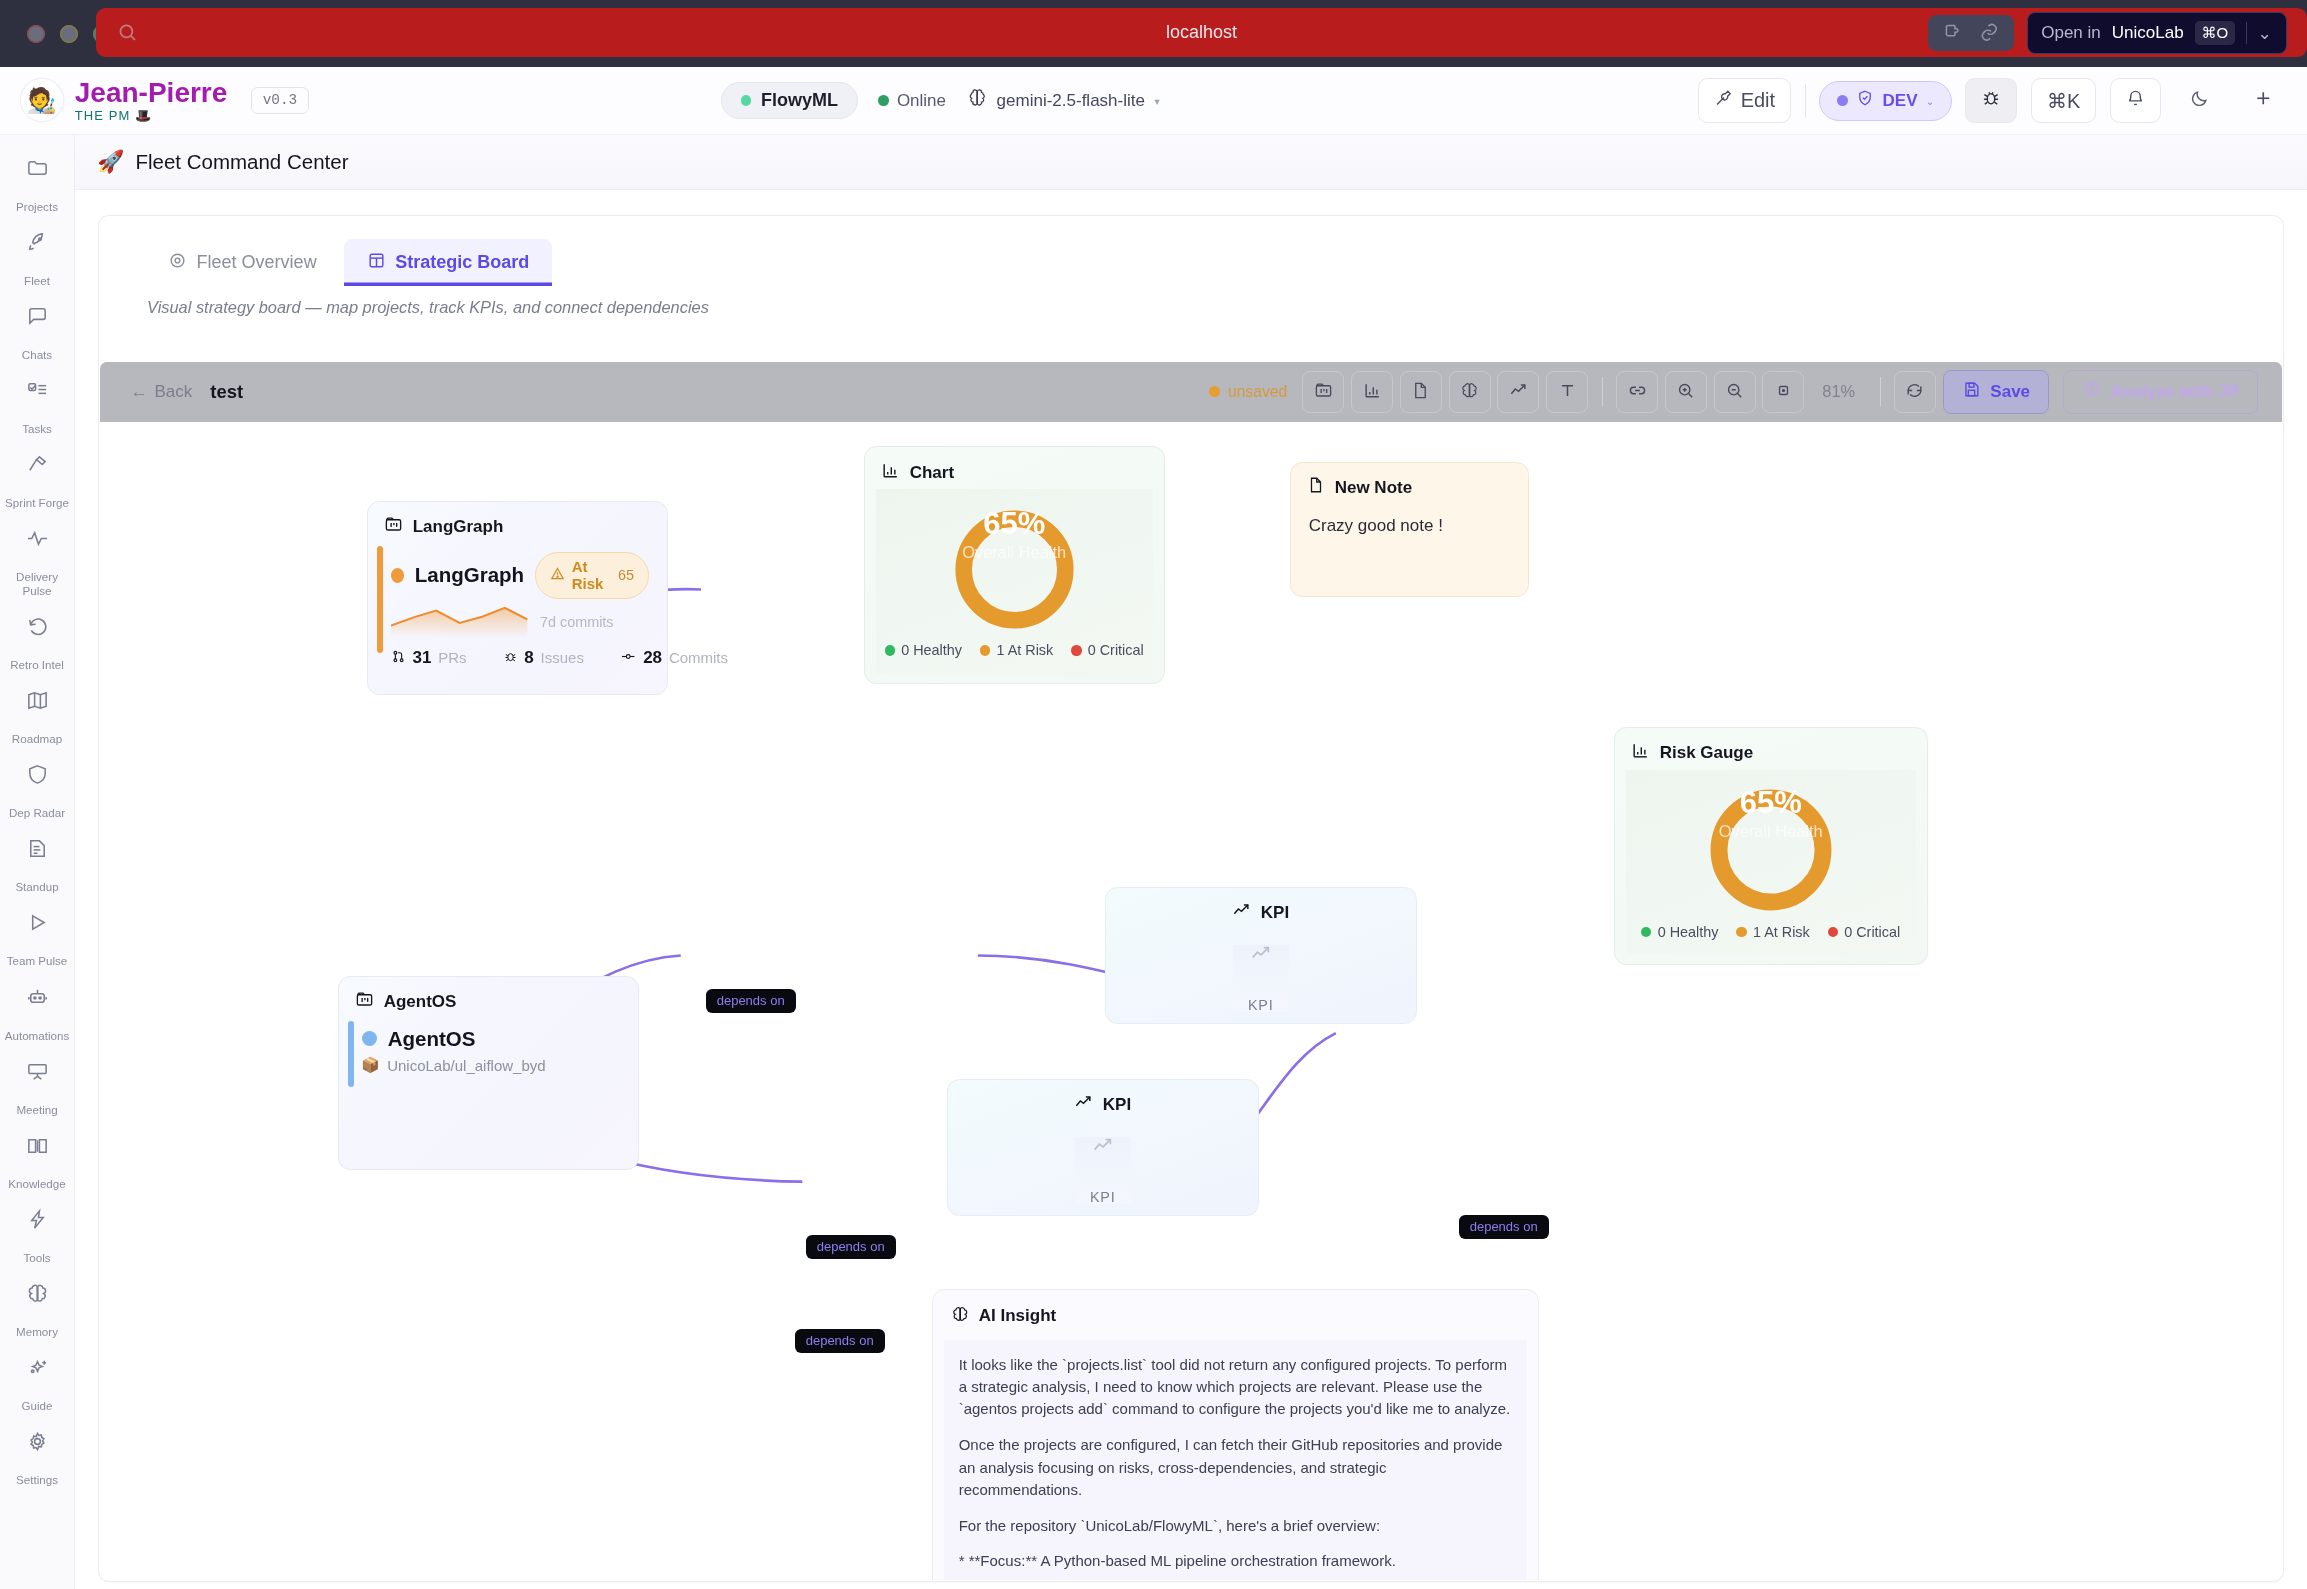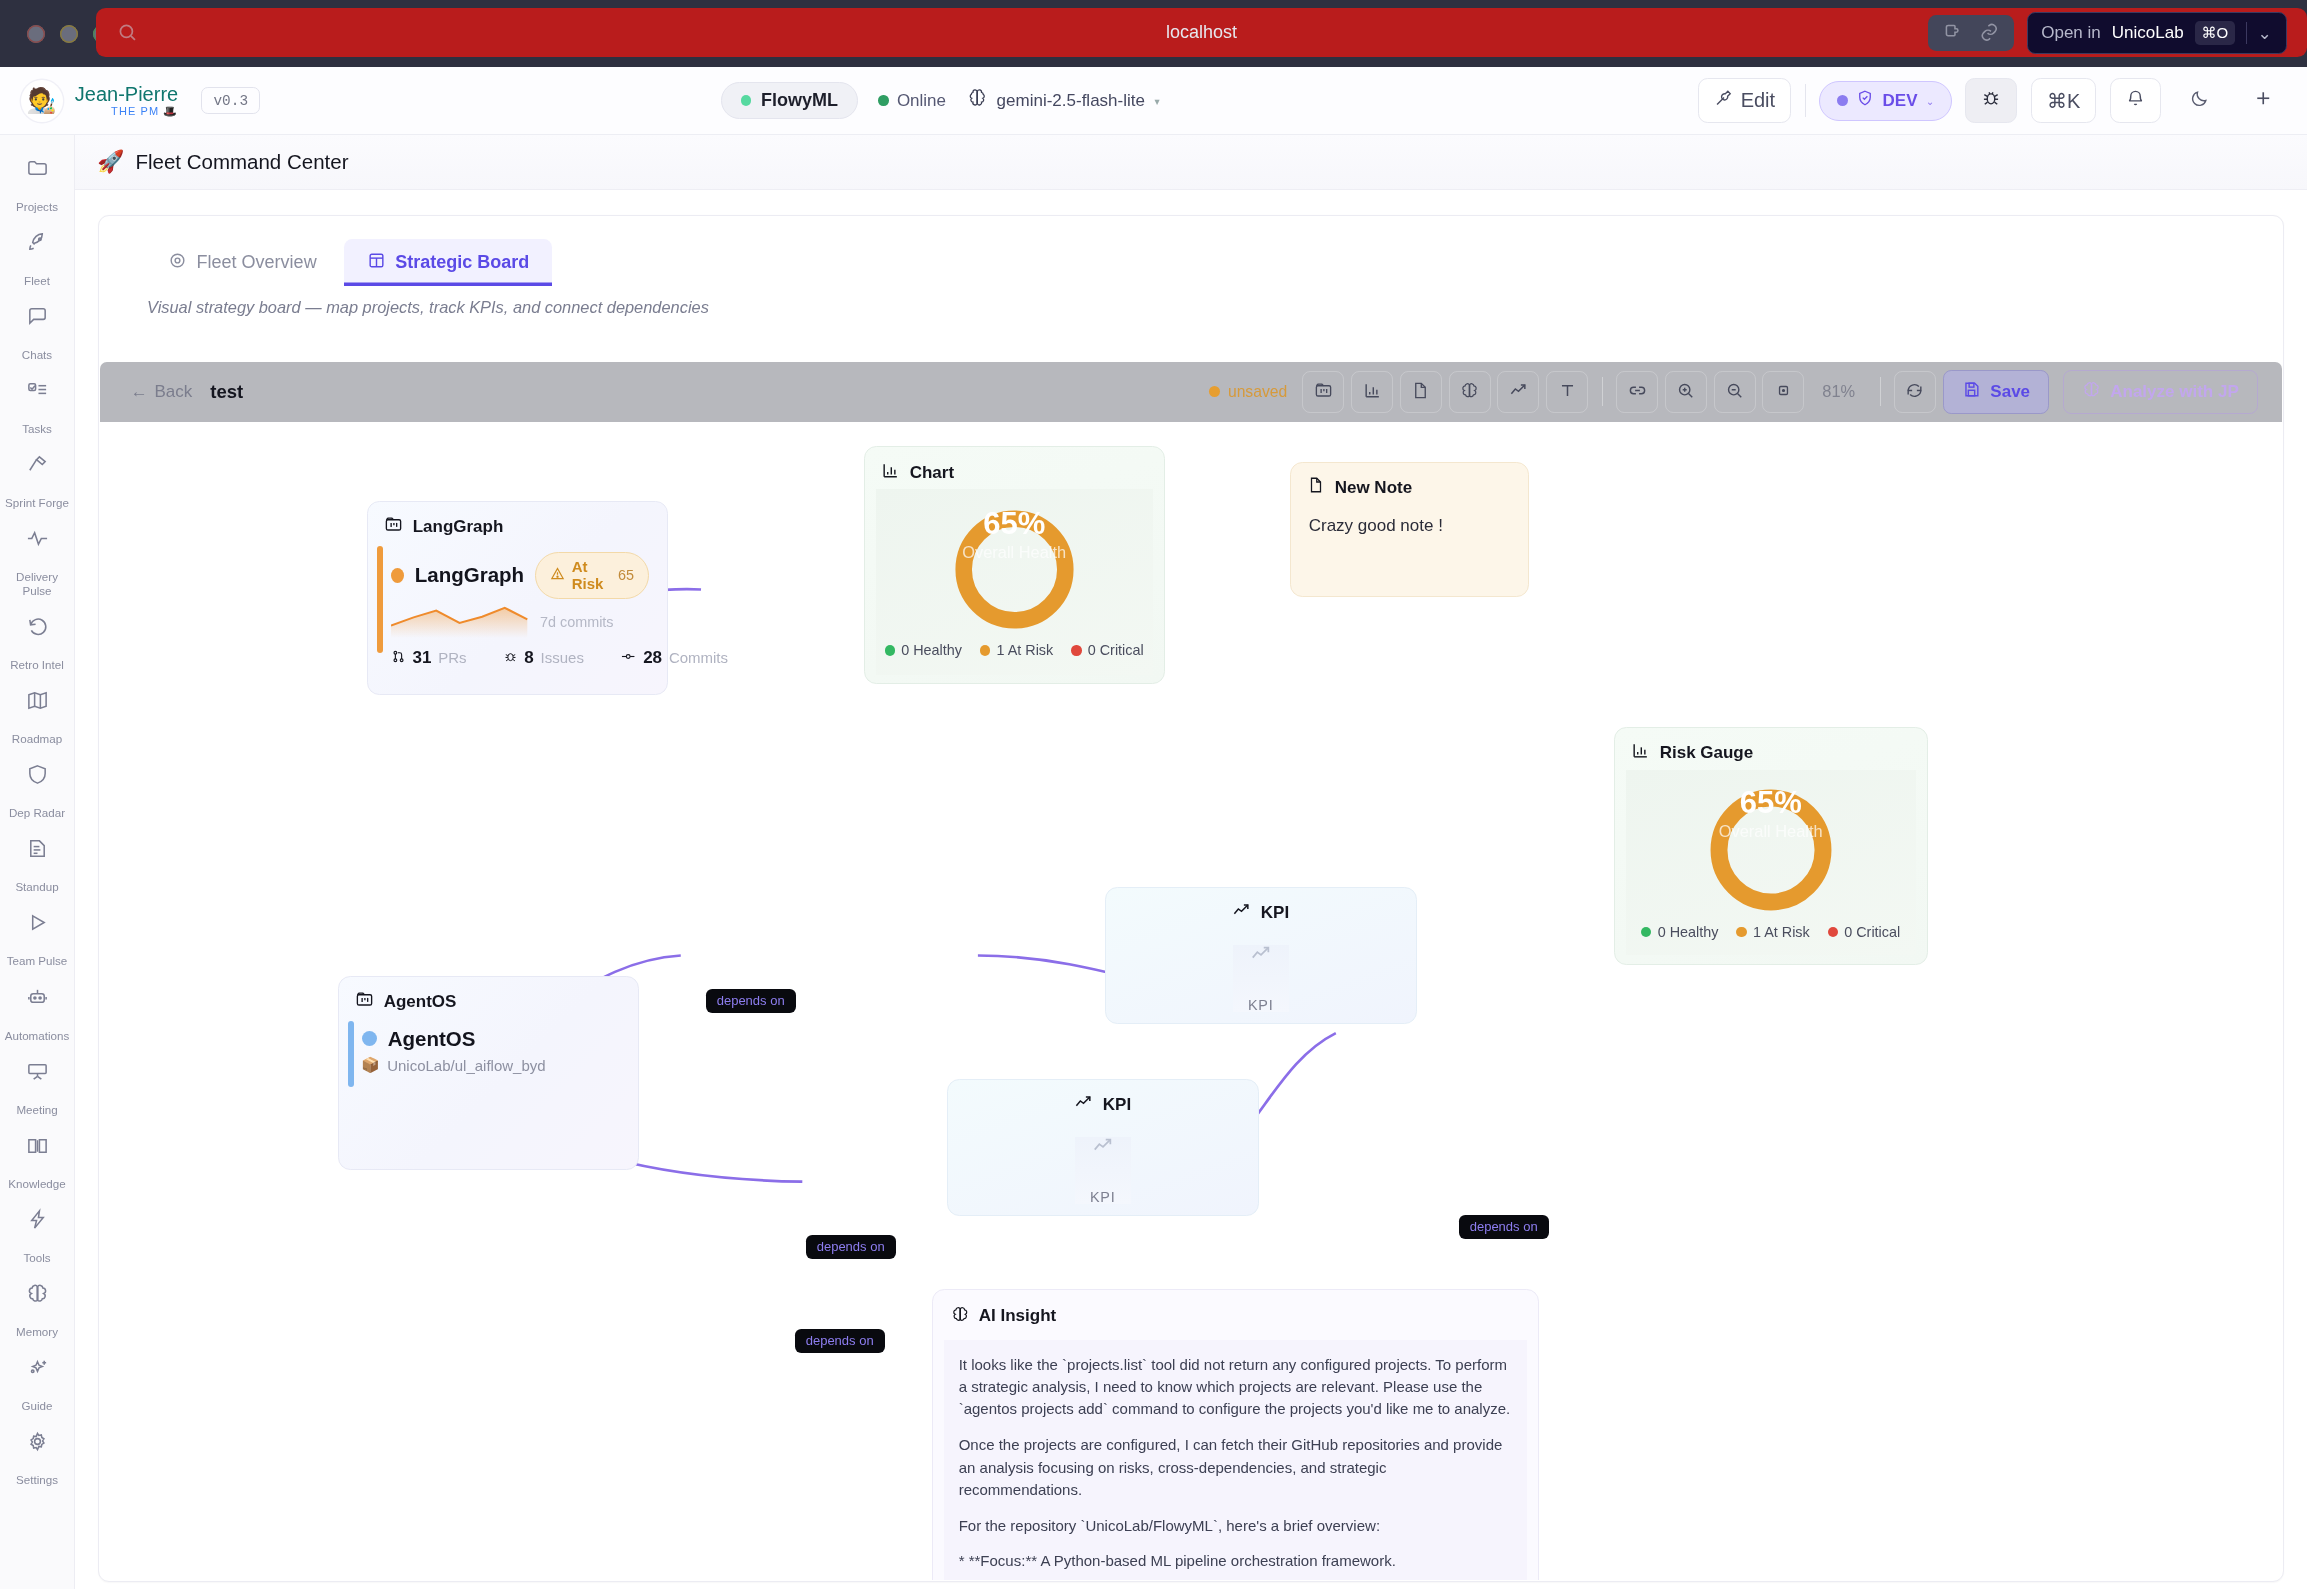--- a/index.html
+++ b/index.html
@@ -64,22 +64,22 @@
     background: #fdfdff;
     border-bottom: 0.7px solid #edeef4;
     display: flex; align-items: center;
   }
   #brand { display: flex; align-items: center; gap: 12.3px; margin-left: 20.5px; }
   #avatar {
     width: 42px; height: 42px; border-radius: 50%;
     background: #fff; box-shadow: 0 0 0 1.4px #f0f0f7;
     display: flex; align-items: center; justify-content: center; font-size: 24.6px;
   }
-  #brand-name { color: #0f766e; font-size: 20px; font-weight: normal; line-height: 1.05; }
-  #brand-sub { color: #3b82f6; font-size: 11px; letter-spacing: 1.1px; text-align: right; }
+  #brand-name { color: #a21caf; font-size: 28px; font-weight: bold; line-height: 1.05; }
+  #brand-sub { color: #0f766e; font-size: 13px; letter-spacing: 1.1px; }
   #version-badge {
     border: 0.7px solid #e2e3ed; border-radius: 6.8px;
     padding: 4.8px 11px; color: #737686; font-size: 14.4px;
     font-family: "Liberation Mono", monospace; margin-left: 11px;
   }
   #header-center {
     position: absolute; left: 721px; display: flex; align-items: center; gap: 20.5px;
   }
   #project-pill {
     display: flex; align-items: center; gap: 9.6px;

